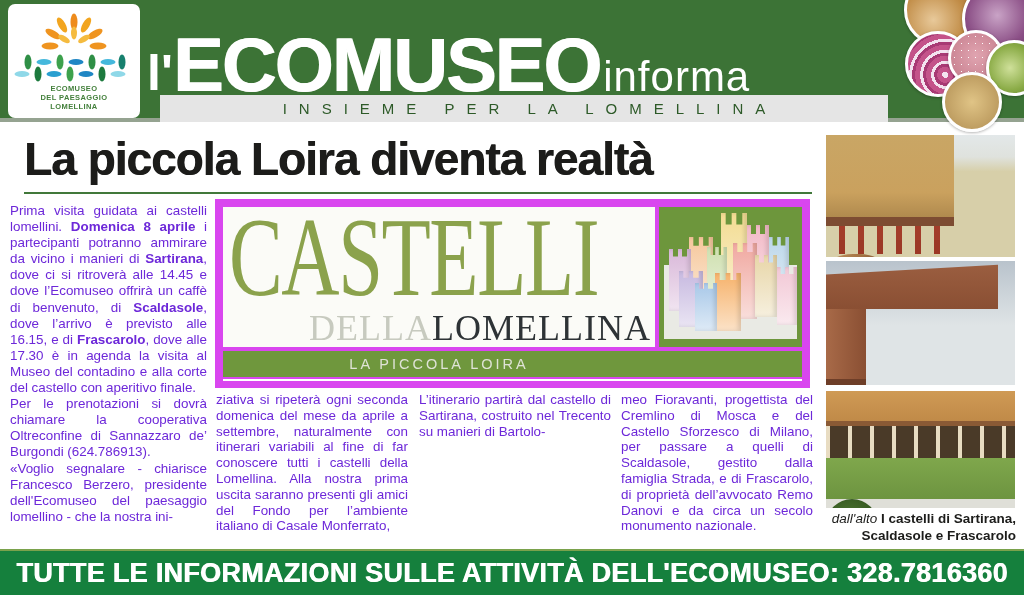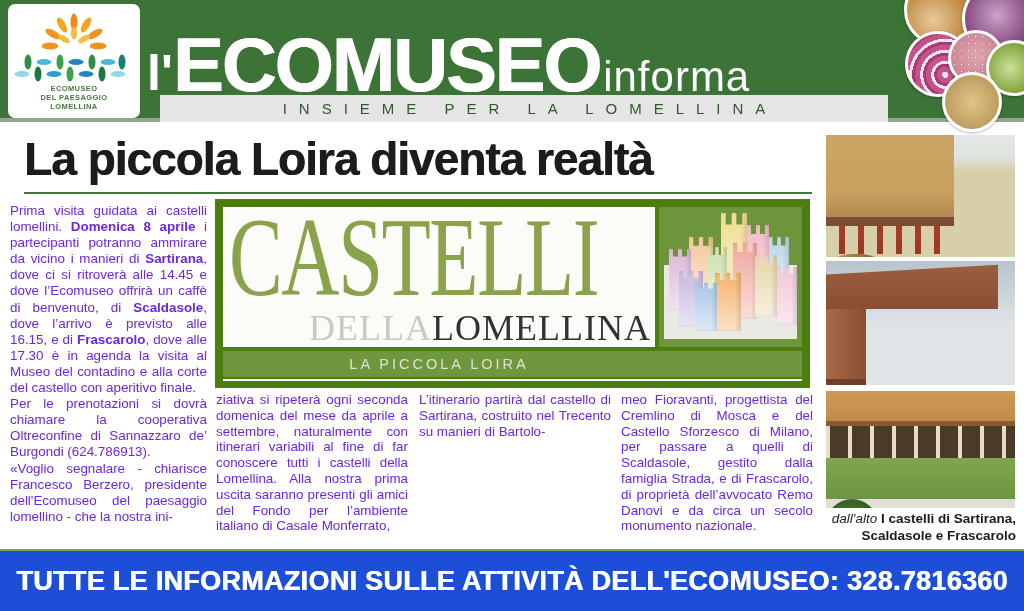--- a/index.html
+++ b/index.html
@@ -29,42 +29,42 @@
   
   .col { position:absolute; text-align:justify; color:#6d28d9; font-size:13.4px; line-height:16.1px; overflow:hidden; }
   .col p { margin:0; }
   .col span.b { font-weight:700; }
   #col1 { left:10px;  top:203px; width:197px; height:343px; }
   #col2 { left:216px; top:392px; width:192px; height:155px; line-height:15.8px; }
   #col3 { left:419px; top:392px; width:192px; height:155px; line-height:15.8px; }
   #col4 { left:621px; top:392px; width:192px; height:155px; line-height:15.8px; }
 
   
-  #banner { position:absolute; left:215px; top:199px; width:595px; height:189px; background:#4d7c0f; }
+  #banner { position:absolute; left:215px; top:199px; width:595px; height:189px; background:#d946ef; }
   #banner-white { position:absolute; left:8px; top:8px; width:432px; height:140px; background:#fbfbf7; overflow:visible; }
   #banner-title { position:absolute; left:6px; top:-8px; font-family:"Liberation Serif", serif; font-size:112px; line-height:1.05; letter-spacing:-2px; color:#8ba24c; transform:scaleX(.72); transform-origin:0 0; white-space:nowrap; }
   #banner-sub { position:absolute; left:86px; bottom:1px; font-family:"Liberation Serif", serif; font-size:36px; line-height:1; letter-spacing:1px; white-space:nowrap; }
   #banner-sub .lt { color:#c7cabf; } #banner-sub .dk { color:#2e3336; }
   #banner-art { position:absolute; left:444px; top:8px; width:143px; height:140px; background:#6d963c; overflow:hidden; }
   #art-band { position:absolute; left:5px; top:58px; width:133px; height:74px; background:#e9eae4; }
   .tw { position:absolute; clip-path:polygon(0% 0%,18% 0%,18% 12%,41% 12%,41% 0%,59% 0%,59% 12%,82% 12%,82% 0%,100% 0%,100% 100%,0% 100%); box-shadow:inset -3px 0 4px rgba(0,0,0,.12); }
   #banner-strip { position:absolute; left:8px; top:152px; width:579px; height:26px; background:#6f973d; }
   #strip-label { position:absolute; left:0; top:0; width:432px; height:26px; line-height:26px; text-align:center; color:#dfe3d6; font-size:14.5px; letter-spacing:3px; }
   #banner-line { position:absolute; left:8px; top:180px; width:579px; height:2px; background:#fff; }
 
   
   .photo { position:absolute; left:826px; width:189px; overflow:hidden; }
   #photo1 { top:135px; height:122px; background:linear-gradient(#e3e8e9, #dfe2dd 18%, #d7cfa9 30%); }
   #photo2 { top:261px; height:124px; background:linear-gradient(#b9c3cc, #dfe4e6 52%); }
   #photo3 { top:391px; height:117px; background:linear-gradient(#ccd2d5, #dfdfd8 24%); }
   #caption { position:absolute; left:826px; top:511px; width:190px; text-align:right; font-size:13.5px; line-height:16.5px; color:#1c1c1a; font-weight:700; }
   #caption .pre { font-style:italic; font-weight:400; }
 
   
-  #footer { position:absolute; left:0; top:549px; width:1024px; height:62px; background:#1d4ed8; border-top:2px solid #7aa24c; display:flex; align-items:center; justify-content:center; }
+  #footer { position:absolute; left:0; top:549px; width:1024px; height:46px; background:#15803d; border-top:2px solid #7aa24c; display:flex; align-items:center; justify-content:center; }
   #footer-text { color:#fff; font-size:27px; font-weight:700; letter-spacing:.3px; text-shadow:.7px 0 0 #fff; white-space:nowrap; }
 </style>
 </head>
 <body>
 
 <div id="page">
 
   <div id="header">
     <div id="logo-box">
       <div id="logo-art">

